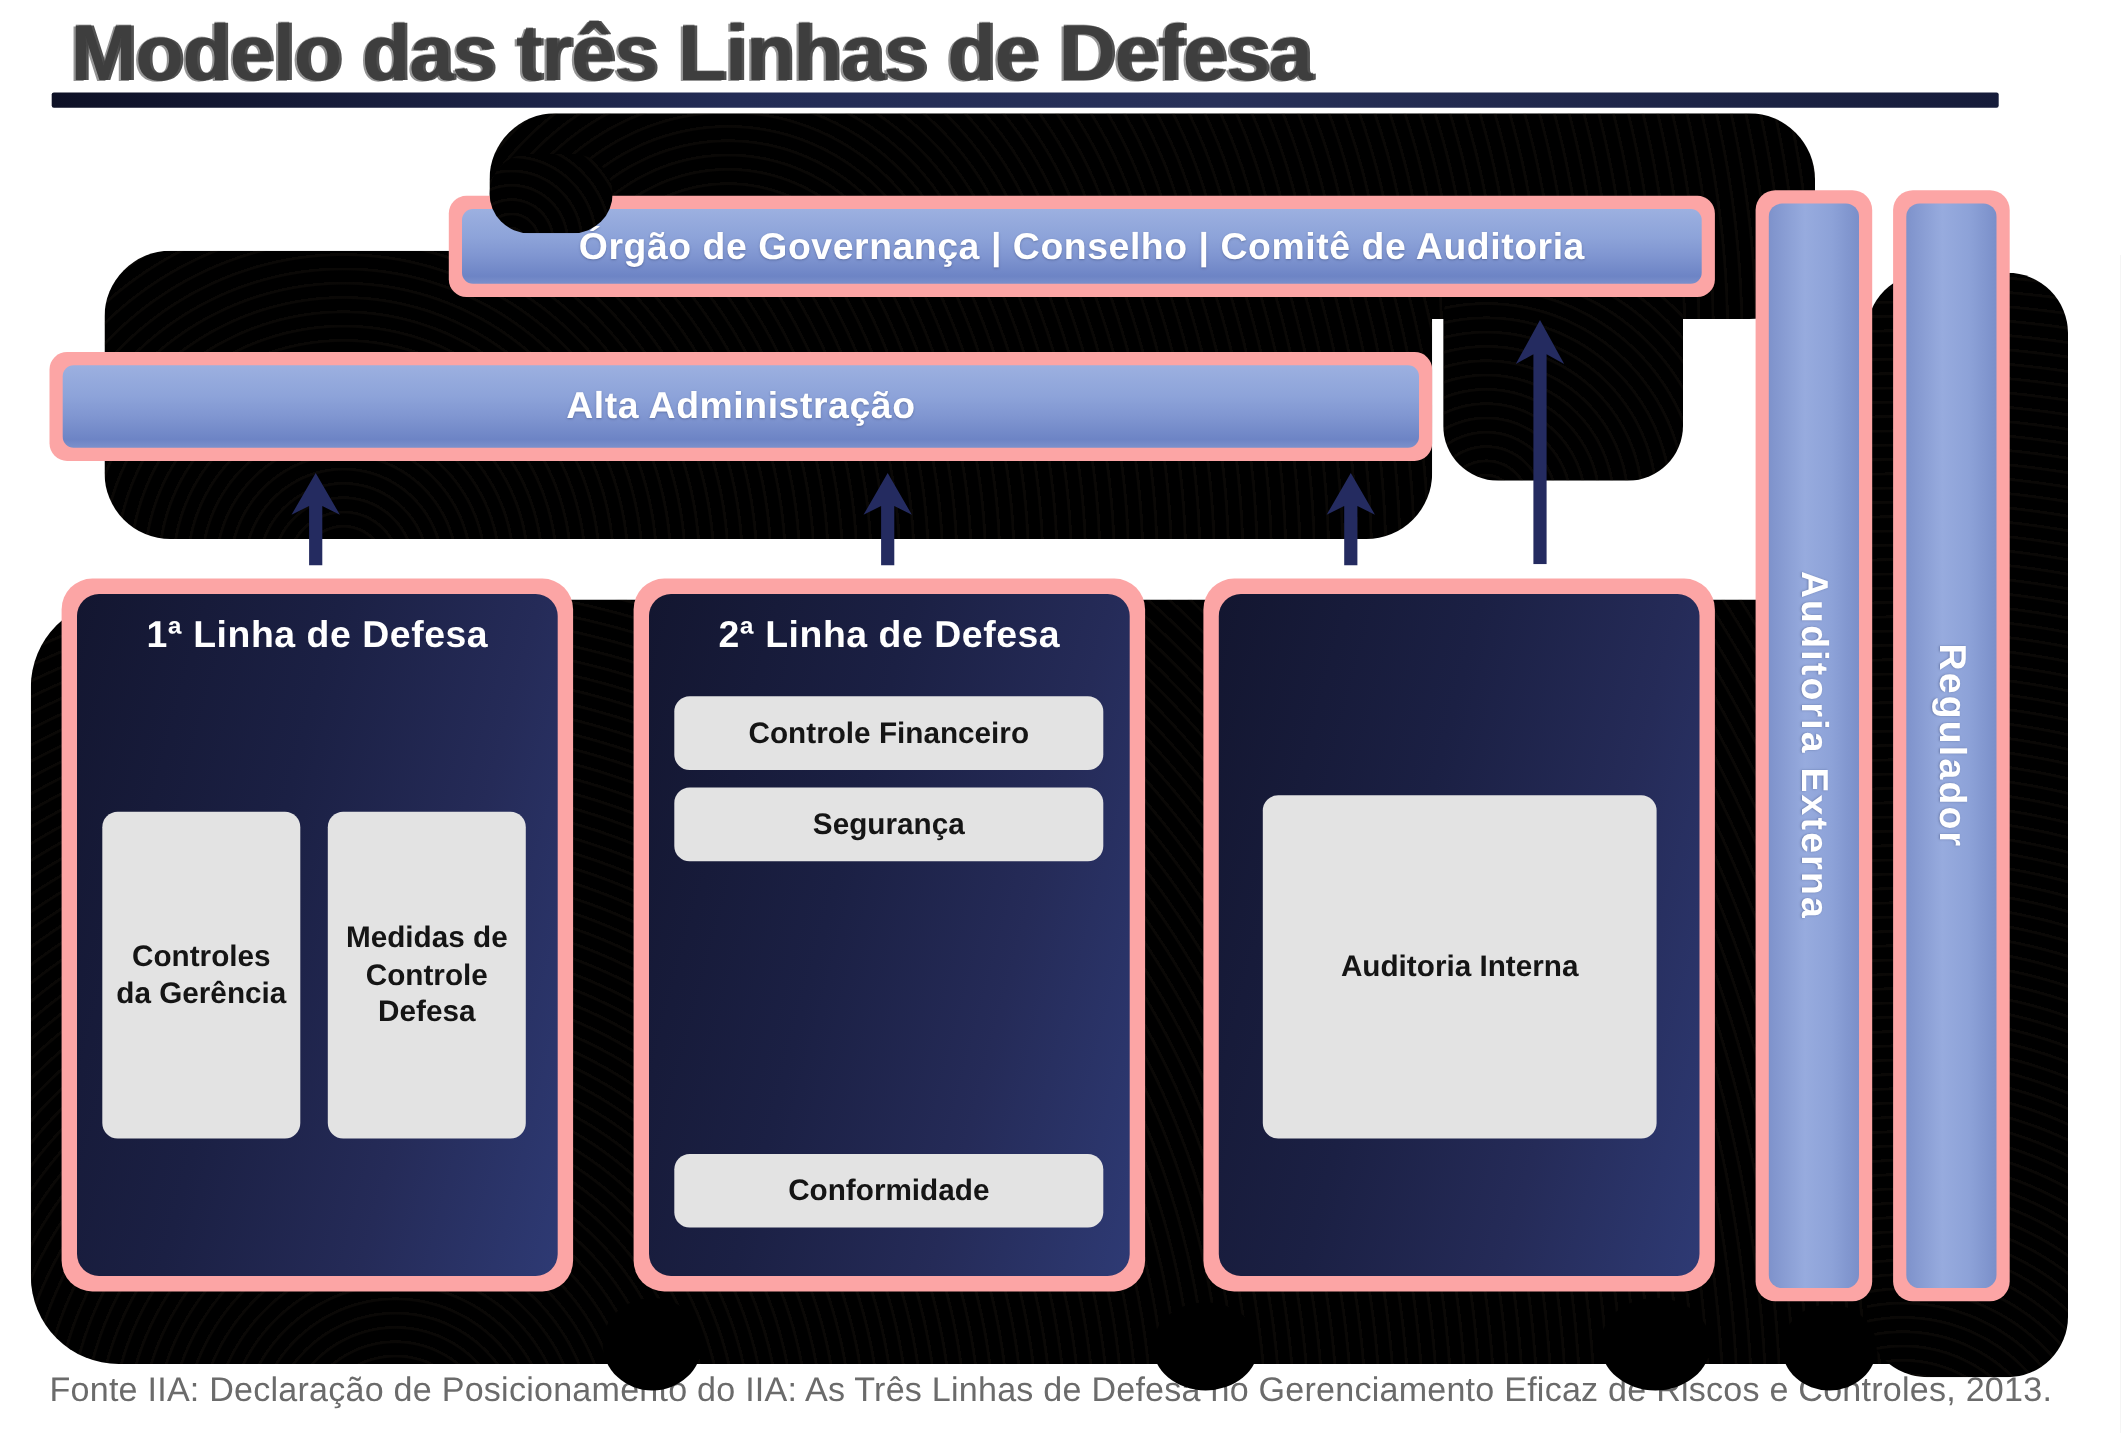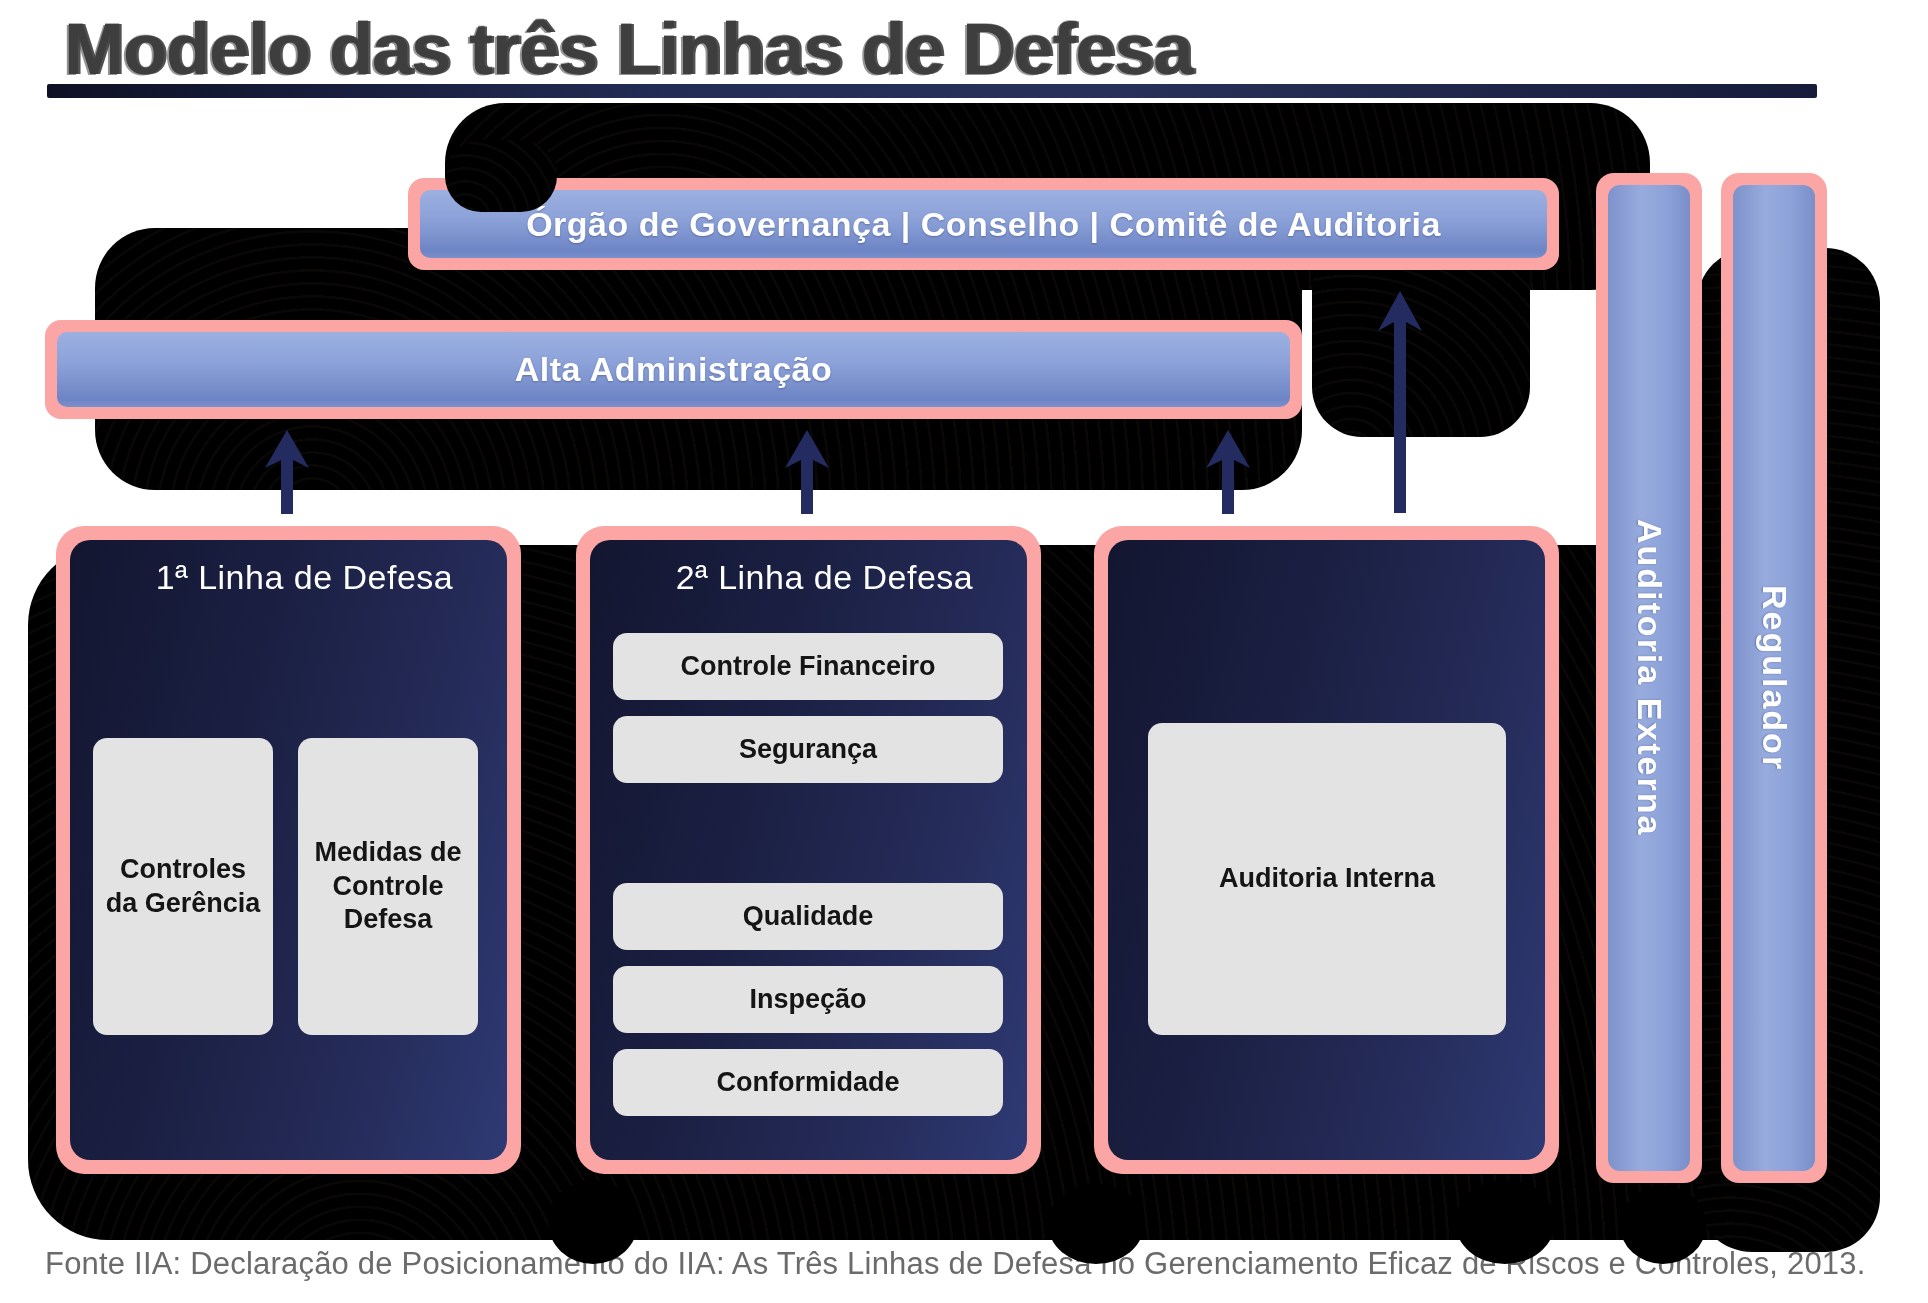--- a/index.html
+++ b/index.html
@@ -40,21 +40,21 @@
   }
 
   
   .navybox{
     width:100%;height:100%;border-radius:20px;
     background:linear-gradient(105deg,#131630 0%,#1b2044 40%,#252b58 70%,#2e3a74 100%);
     position:relative;
   }
   .boxheader{
     position:absolute;top:18px;left:0;width:100%;text-align:center;
-    color:#ffffff;font-weight:normal;font-size:34px;letter-spacing:.5px;margin-left:16px;
+    color:#ffffff;font-weight:bold;font-size:34px;letter-spacing:.5px;
   }
   .graypanel{
     position:absolute;background:#e3e3e3;border-radius:14px;
     display:flex;align-items:center;justify-content:center;text-align:center;
     color:#151515;font-size:27px;line-height:1.25;padding:0 8px;box-sizing:border-box;font-weight:bold;
   }
 
   
   .title{
     position:absolute;left:64px;top:8px;z-index:2;
@@ -129,22 +129,20 @@
     <div class="graypanel" style="left:23px;top:198px;width:180px;height:297px;">Controles da Gerência</div>
     <div class="graypanel" style="left:228px;top:198px;width:180px;height:297px;">Medidas de Controle Defesa</div>
   </div>
 </div>
 
 <div class="frame" style="left:576px;top:526px;width:465px;height:648px;border-radius:28px;padding:14px;box-sizing:border-box;">
   <div class="navybox">
     <div class="boxheader">2ª Linha de Defesa</div>
     <div class="graypanel" style="left:23px;top:93px;width:390px;height:67px;">Controle Financeiro</div>
     <div class="graypanel" style="left:23px;top:176px;width:390px;height:67px;">Segurança</div>
-    <div class="graypanel" style="left:23px;top:343px;width:390px;height:67px;">Qualidade</div>
-    <div class="graypanel" style="left:23px;top:426px;width:390px;height:67px;">Inspeção</div>
     <div class="graypanel" style="left:23px;top:509px;width:390px;height:67px;">Conformidade</div>
   </div>
 </div>
 
 <div class="frame" style="left:1094px;top:526px;width:465px;height:648px;border-radius:28px;padding:14px;box-sizing:border-box;">
   <div class="navybox">
     <div class="graypanel" style="left:40px;top:183px;width:358px;height:312px;">Auditoria Interna</div>
   </div>
 </div>
 

